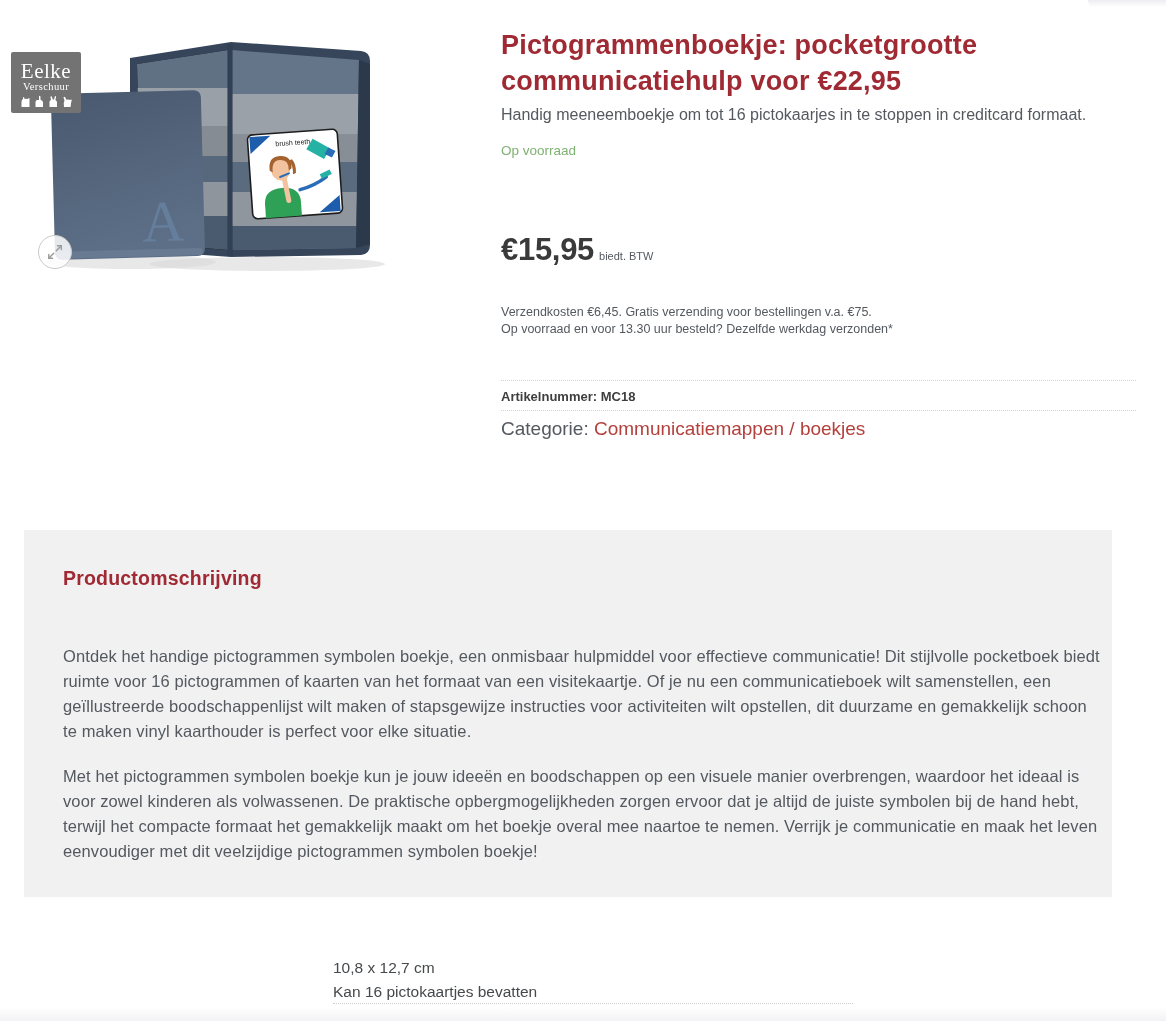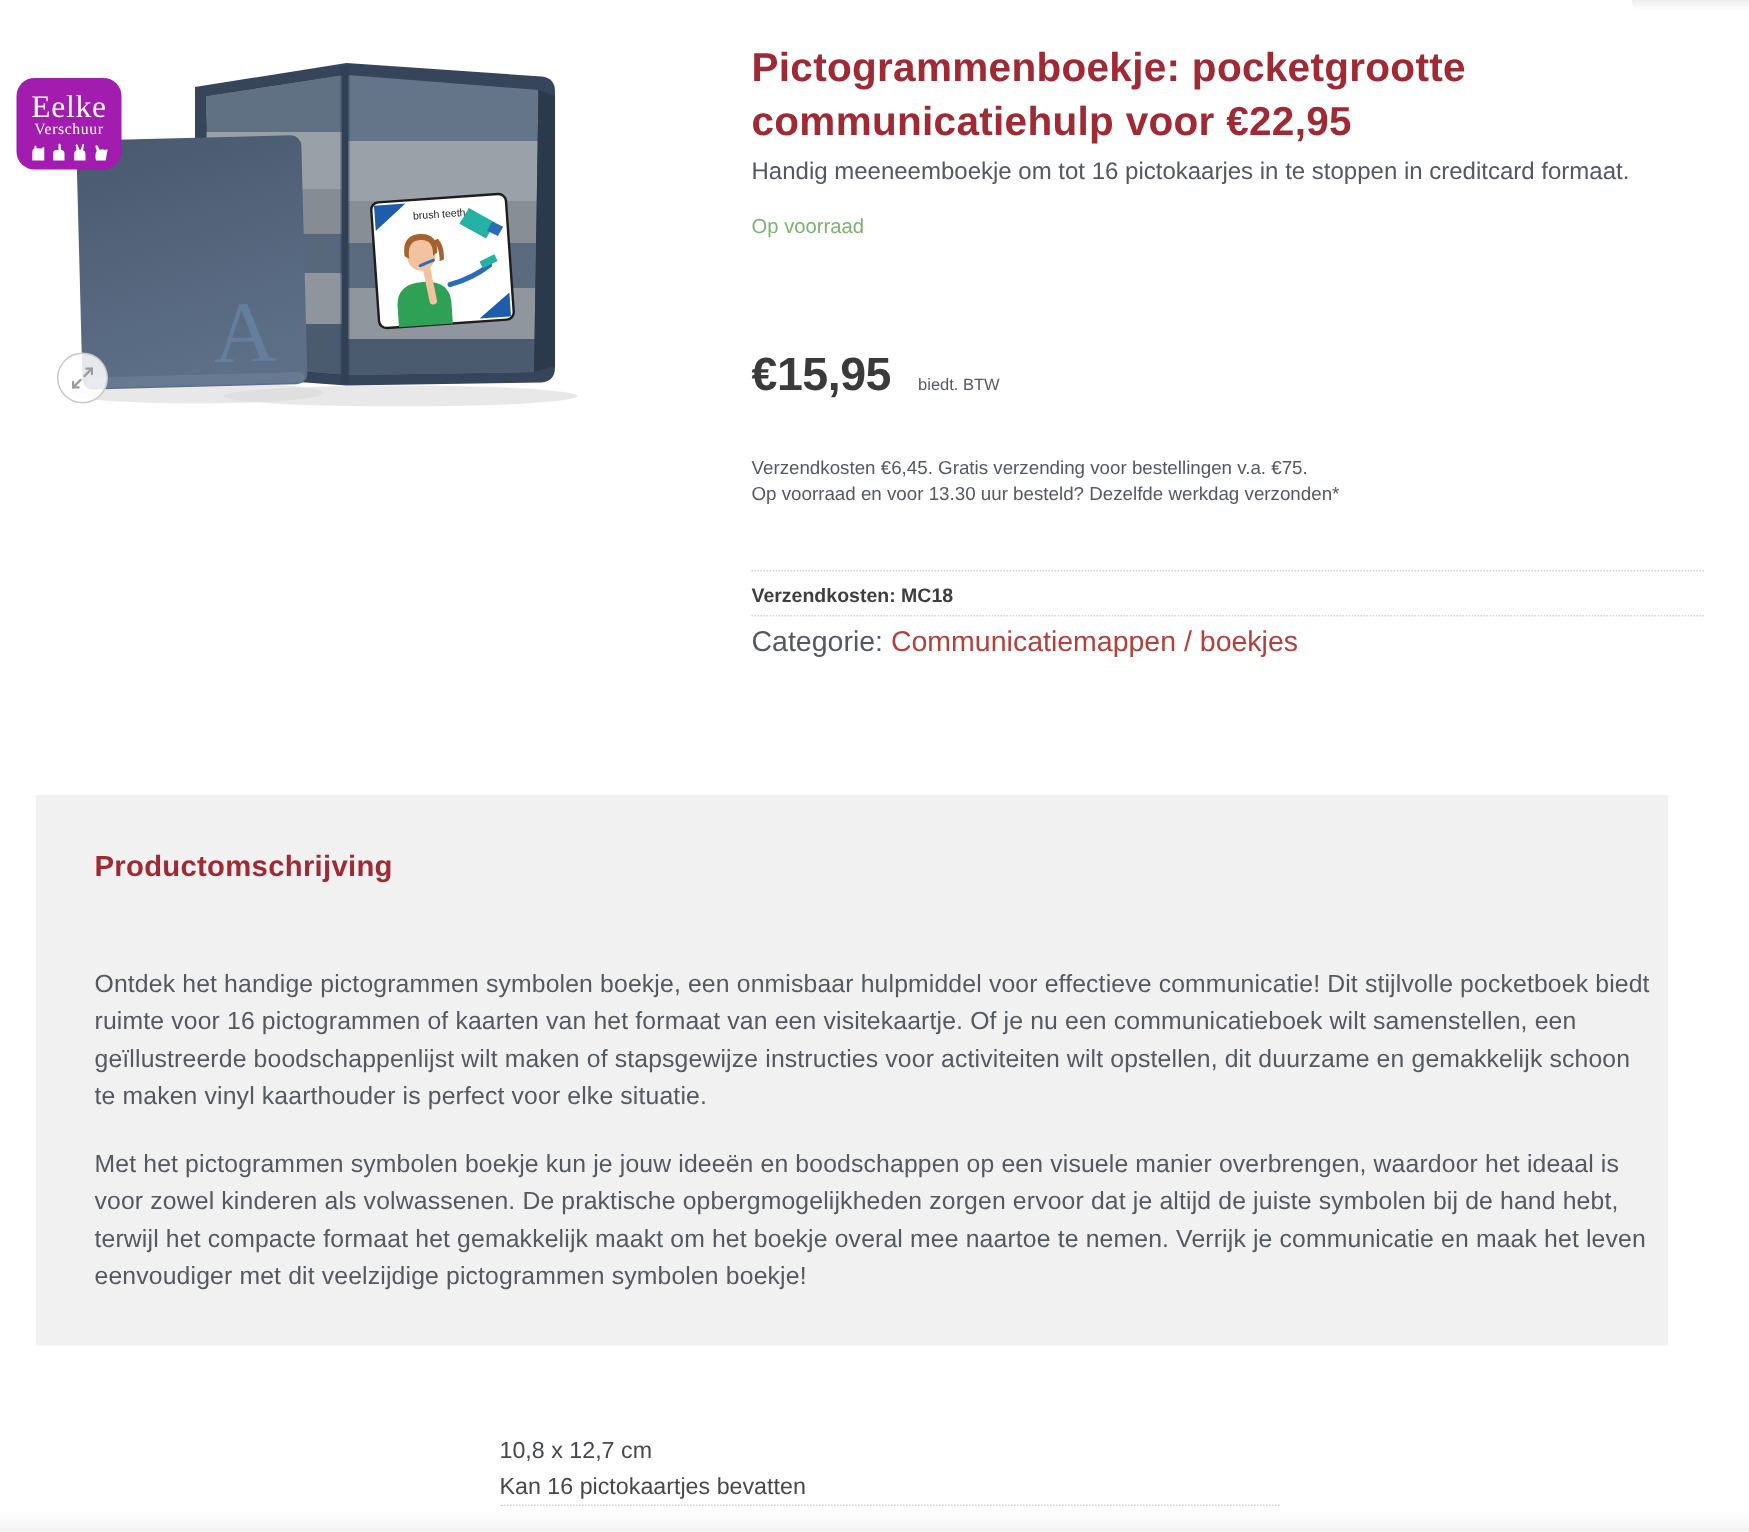--- a/index.html
+++ b/index.html
@@ -21,21 +21,21 @@
   }
   .artifact-bottom {
     position: absolute; left: 0; bottom: 0; width: 100%; height: 14px;
     background: linear-gradient(to bottom, rgba(244,244,245,0), #f2f2f4);
   }
 
   
   .gallery { position: absolute; left: 35px; top: 28px; width: 430px; height: 252px; cursor: pointer; }
   .logo {
     position: absolute; left: 11px; top: 52px; width: 70px; height: 61px;
-    background: #a21caf; border-radius: 12px; z-index: 5;
+    background: #737373; border-radius: 2px; z-index: 5;
     display: flex; flex-direction: column; align-items: center; justify-content: center;
     padding-top: 3px; cursor: pointer;
   }
   .logo .l1 {
     font-family: "Liberation Serif", serif; color: #fff; font-size: 21px; line-height: 20px; letter-spacing: 0.5px;
   }
   .logo .l2 {
     font-family: "Liberation Serif", serif; color: #fff; font-size: 10.5px; line-height: 11px; letter-spacing: 0.4px;
   }
   .logo .hands { display: flex; gap: 3px; margin-top: 3px; }
@@ -49,21 +49,21 @@
   }
 
   
   .summary { position: absolute; left: 501px; top: 0; width: 635px; }
   .title {
     position: absolute; top: 27px; left: 0; width: 635px;
     color: #a02a33; font-size: 27px; line-height: 36px; font-weight: 700; letter-spacing: 0.2px;
   }
   .short-desc { position: absolute; top: 104px; left: 0; width: 635px; font-size: 16px; line-height: 22px; color: #54595f; }
   .stock { position: absolute; top: 143px; left: 0; font-size: 13.5px; color: #7fb172; }
-  .price-row { position: absolute; top: 232px; left: 0; display: flex; align-items: baseline; gap: 18px; }
+  .price-row { position: absolute; top: 232px; left: 0; display: flex; align-items: baseline; gap: 5px; }
   .price { font-size: 31px; font-weight: 800; color: #3a3a3a; letter-spacing: -0.3px; }
   .tax { font-size: 11px; color: #54595f; }
   .shipping { position: absolute; top: 304px; left: 0; font-size: 12.5px; line-height: 16.5px; color: #54595f; }
   .div-dotted { position: absolute; left: 0; width: 635px; border-top: 1px dotted #d3d3d3; height: 0; }
   .d1 { top: 380px; } .d2 { top: 410px; }
   .sku-row { position: absolute; top: 389px; left: 0; font-size: 13px; color: #3e3e3e; font-weight: 700; }
   .cat-row { position: absolute; top: 418px; left: 0; font-size: 19px; color: #54595f; }
   .cat-link { color: #b4403c; text-decoration: none; cursor: pointer; }
 
   
@@ -200,21 +200,21 @@
       <span class="tax">biedt. BTW</span>
     </div>
 
     <div class="shipping">
       <div>Verzendkosten €6,45. Gratis verzending voor bestellingen v.a. €75.</div>
       <div>Op voorraad en voor 13.30 uur besteld? Dezelfde werkdag verzonden*</div>
     </div>
 
     <div class="div-dotted d1"></div>
     <div class="sku-row">
-      <span>Verzendkosten: </span><span>MC18</span>
+      <span>Artikelnummer: </span><span>MC18</span>
     </div>
     <div class="div-dotted d2"></div>
     <div class="cat-row">
       <span>Categorie: </span><a class="cat-link">Communicatiemappen / boekjes</a>
     </div>
   </div>
 
   <div class="desc-section">
     <h2 class="desc-heading">Productomschrijving</h2>
     <div class="desc-body">

